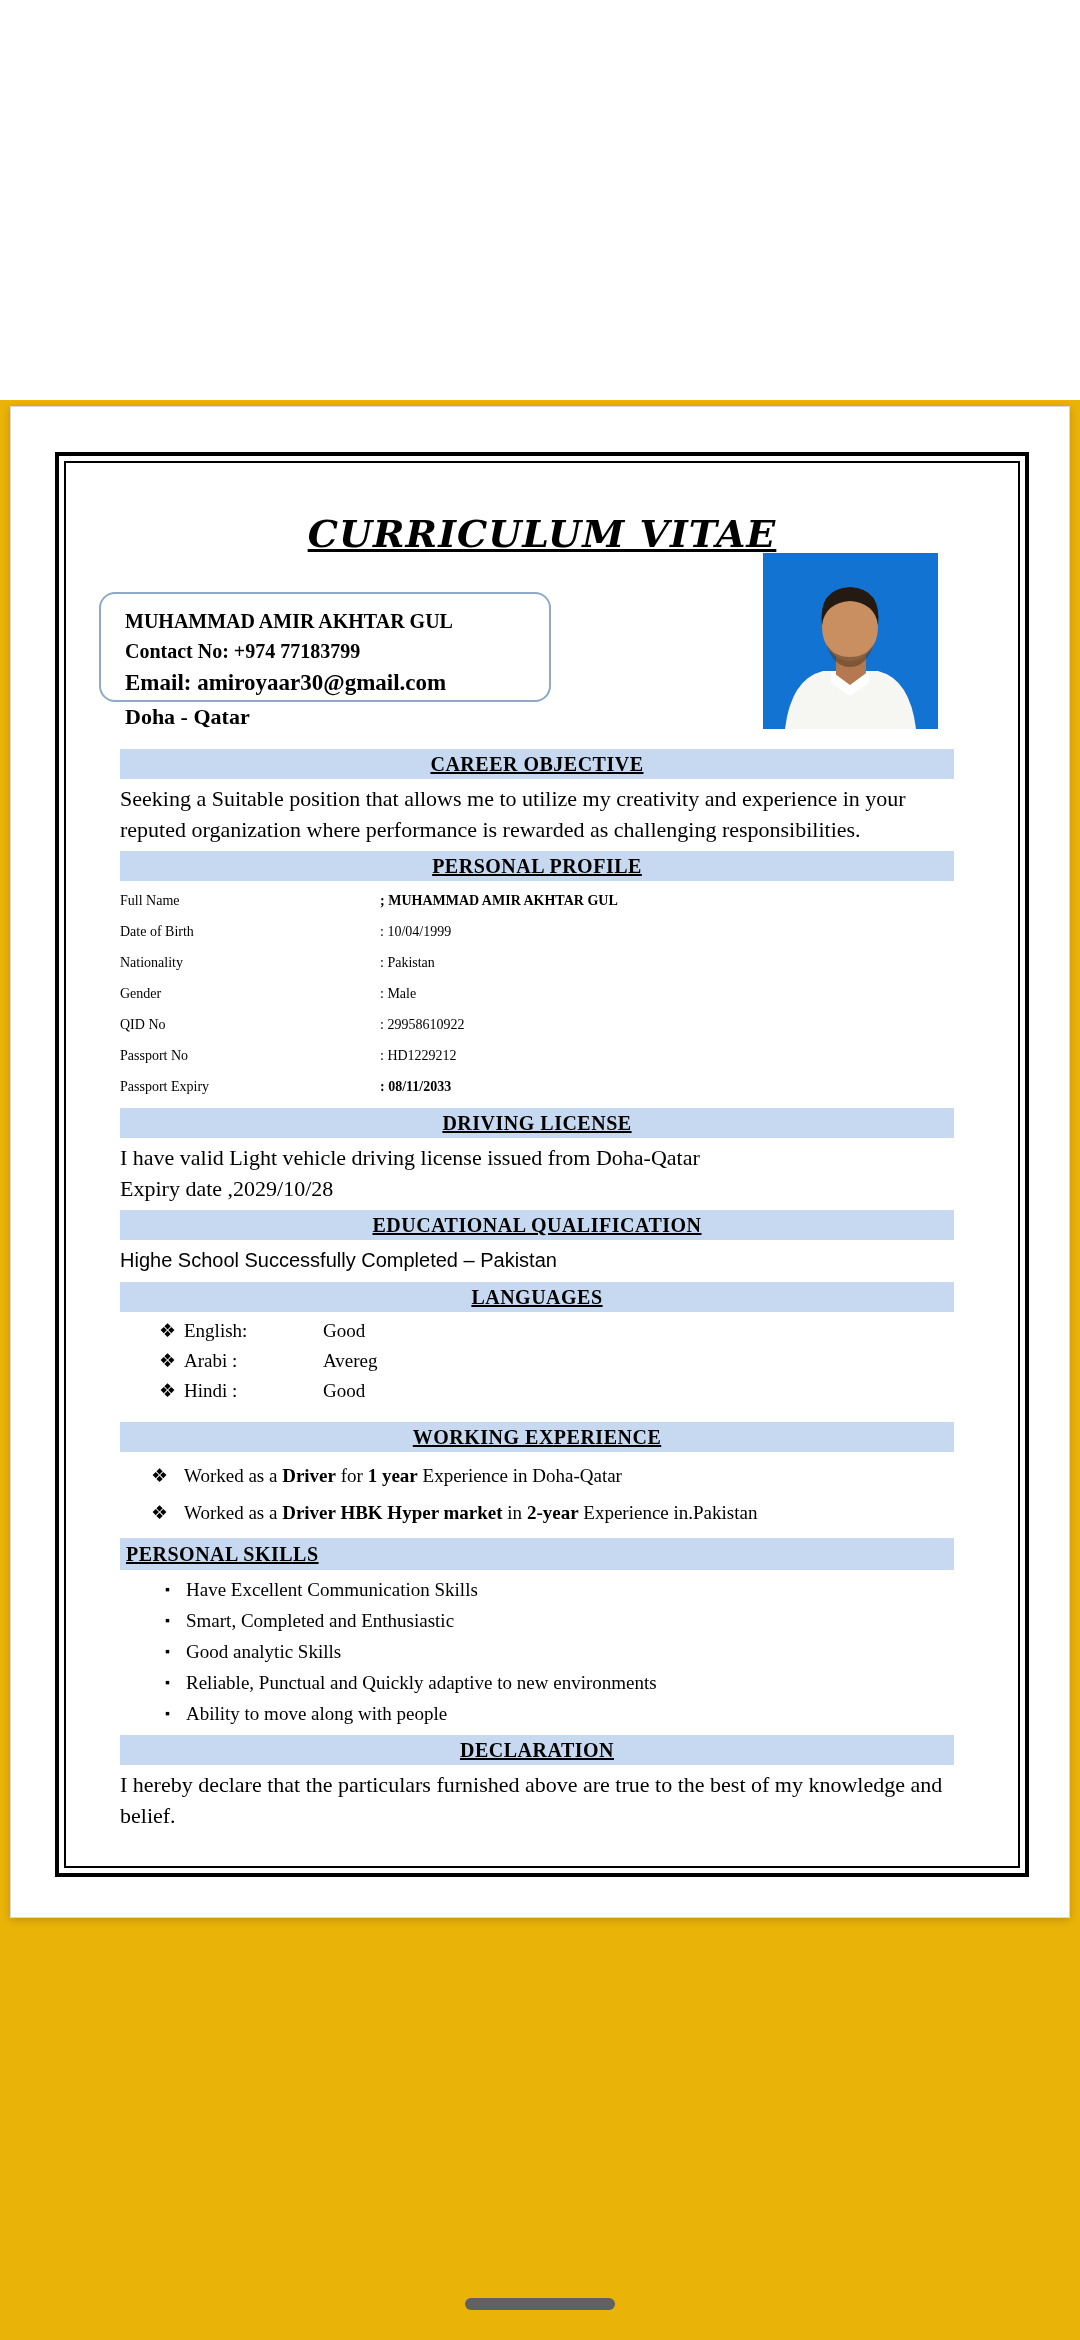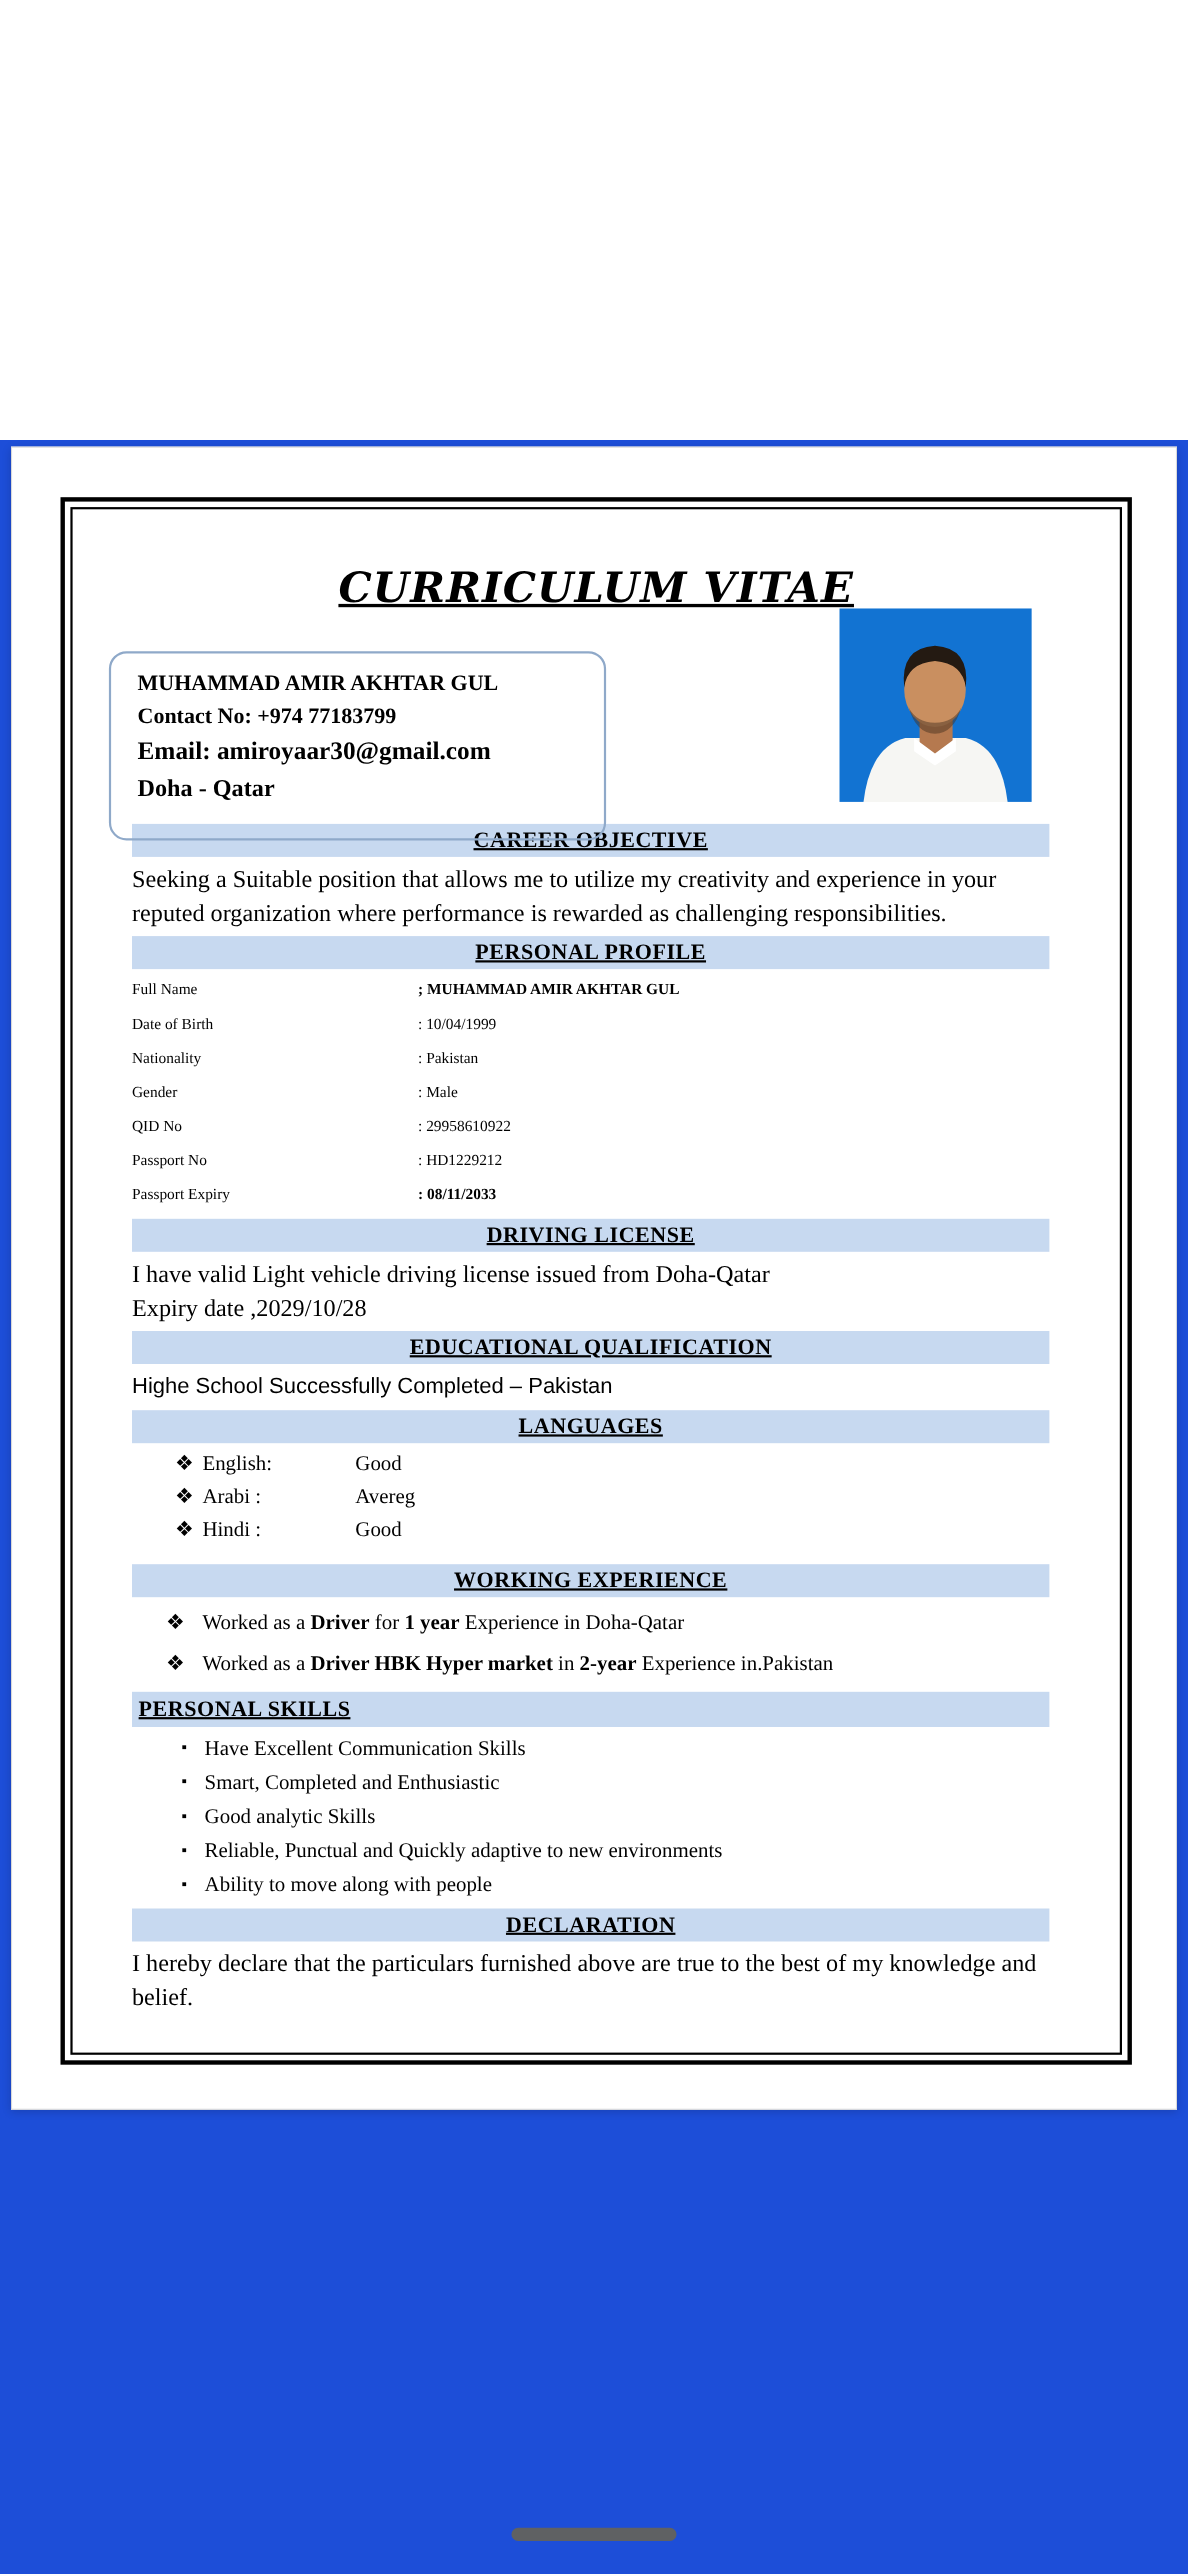--- a/index.html
+++ b/index.html
@@ -7,21 +7,21 @@
     width: 1080px; height: 2340px;
     background: #ffffff;
     font-family: "Liberation Serif", serif;
     color: #000;
     position: relative;
     overflow: hidden;
   }
   .viewer {
     position: absolute; top: 400px; left: 0;
     width: 1080px; height: 1940px;
-    background: #1d4ed8;
+    background: #eab308;
   }
   .doc-page {
     position: absolute; top: 6px; left: 10px;
     width: 1060px; height: 1512px;
     background: #ffffff;
     border: 1px solid #d9d9d9;
     box-sizing: border-box;
     box-shadow: 0 2px 8px rgba(0,0,0,0.18);
   }
   .border-outer {
@@ -40,21 +40,21 @@
   .cv-title {
     position: absolute; top: 48px; left: 0; width: 100%;
     text-align: center;
     font-family: "DejaVu Serif", serif;
     font-weight: bold; font-style: italic;
     font-size: 38px; letter-spacing: 1px;
     text-decoration: underline;
   }
   .contact-box {
     position: absolute; left: 33px; top: 129px;
-    width: 452px; height: 172px;
+    width: 452px; height: 110px;
     border: 2px solid #8fa9c9; border-radius: 16px;
     box-sizing: border-box;
     padding: 12px 0 0 24px;
     font-family: Liberation Serif, serif;
   }
   .c-name  { font-size: 20px; font-weight: bold; line-height: 30px; }
   .c-phone { font-size: 20px; font-weight: bold; line-height: 30px; }
   .c-email { font-size: 23px; font-weight: bold; line-height: 34px; }
   .c-loc   { font-size: 22px; font-weight: bold; line-height: 33px; }
   .photo { position: absolute; left: 697px; top: 90px; width: 175px; height: 176px; }

